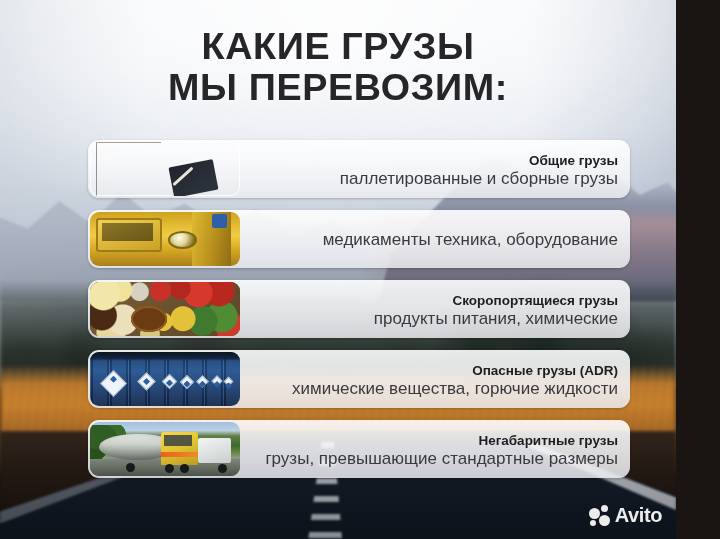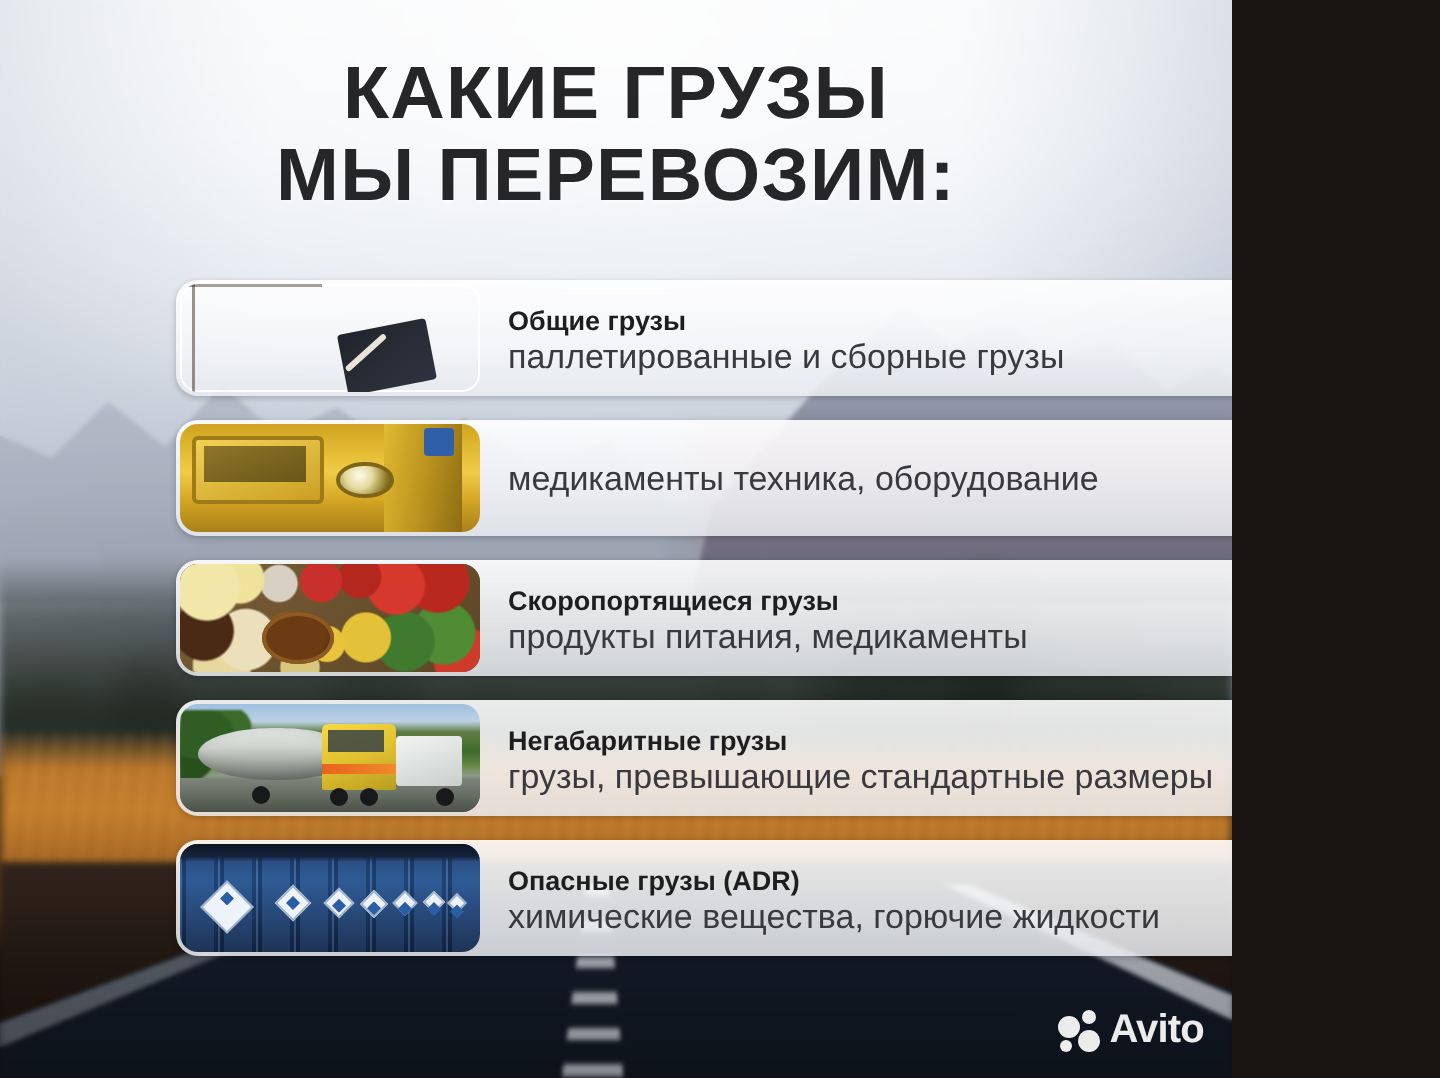--- a/index.html
+++ b/index.html
@@ -8,21 +8,21 @@
   html, body {
     width:720px; height:539px;
     overflow:hidden;
     font-family:"Liberation Sans", sans-serif;
     background:#1a1512;
   }
 
   
   #poster {
     position:relative;
-    width:616px; height:539px;
+    width:676px; height:539px;
     overflow:hidden;
     padding-left:24px;
   }
 
   .bg-layer { position:absolute; left:0; top:0; width:100%; height:100%; }
 
   
   .bg-sky {
     background:
       linear-gradient(180deg,
@@ -398,20 +398,21 @@
   .t5 .w4 { right:9%; bottom:6%; }
 
   
   .card-text {
     flex:1 1 auto;
     display:flex;
     flex-direction:column;
     justify-content:center;
     padding:0 12px 0 14px;
     min-width:0;
+    align-items:flex-end;
   }
   .card-title {
     font-size:13.5px;
     font-weight:bold;
     line-height:17px;
     color:#1e1e20;
     white-space:nowrap;
   }
   .card-sub {
     font-size:17px;
@@ -514,21 +515,41 @@
 
     <div class="card">
       <div class="thumb">
         <div class="thumb-art t3">
           <div class="t3-art"></div>
           <div class="t3-bowl"></div>
         </div>
       </div>
       <div class="card-text">
         <div class="card-title">Скоропортящиеся грузы</div>
-        <div class="card-sub">продукты питания, медикаменты</div>
+        <div class="card-sub">продукты питания, химические</div>
+      </div>
+    </div>
+
+    <div class="card">
+      <div class="thumb">
+        <div class="thumb-art t4">
+          <div class="t4-drums"></div>
+          <div class="t4-top"></div>
+          <span class="dmd d1"></span>
+          <span class="dmd d2"></span>
+          <span class="dmd d3"></span>
+          <span class="dmd d4"></span>
+          <span class="dmd d5"></span>
+          <span class="dmd d6"></span>
+          <span class="dmd d7"></span>
+        </div>
+      </div>
+      <div class="card-text">
+        <div class="card-title">Опасные грузы (ADR)</div>
+        <div class="card-sub">химические вещества, горючие жидкости</div>
       </div>
     </div>
 
     <div class="card">
       <div class="thumb">
         <div class="thumb-art t5">
           <div class="t5-trees"></div>
           <div class="t5-road"></div>
           <div class="t5-tank"></div>
           <div class="t5-truck2"></div>
@@ -540,40 +561,20 @@
           <span class="t5-wheel w3"></span>
           <span class="t5-wheel w4"></span>
         </div>
       </div>
       <div class="card-text">
         <div class="card-title">Негабаритные грузы</div>
         <div class="card-sub">грузы, превышающие стандартные размеры</div>
       </div>
     </div>
 
-    <div class="card">
-      <div class="thumb">
-        <div class="thumb-art t4">
-          <div class="t4-drums"></div>
-          <div class="t4-top"></div>
-          <span class="dmd d1"></span>
-          <span class="dmd d2"></span>
-          <span class="dmd d3"></span>
-          <span class="dmd d4"></span>
-          <span class="dmd d5"></span>
-          <span class="dmd d6"></span>
-          <span class="dmd d7"></span>
-        </div>
-      </div>
-      <div class="card-text">
-        <div class="card-title">Опасные грузы (ADR)</div>
-        <div class="card-sub">химические вещества, горючие жидкости</div>
-      </div>
-    </div>
-
   </div>
 
   <div class="avito">
     <span class="avito-mark">
       <i class="b1"></i>
       <i class="b2"></i>
       <i class="b3"></i>
       <i class="b4"></i>
     </span>
     <span class="avito-word">Avito</span>

